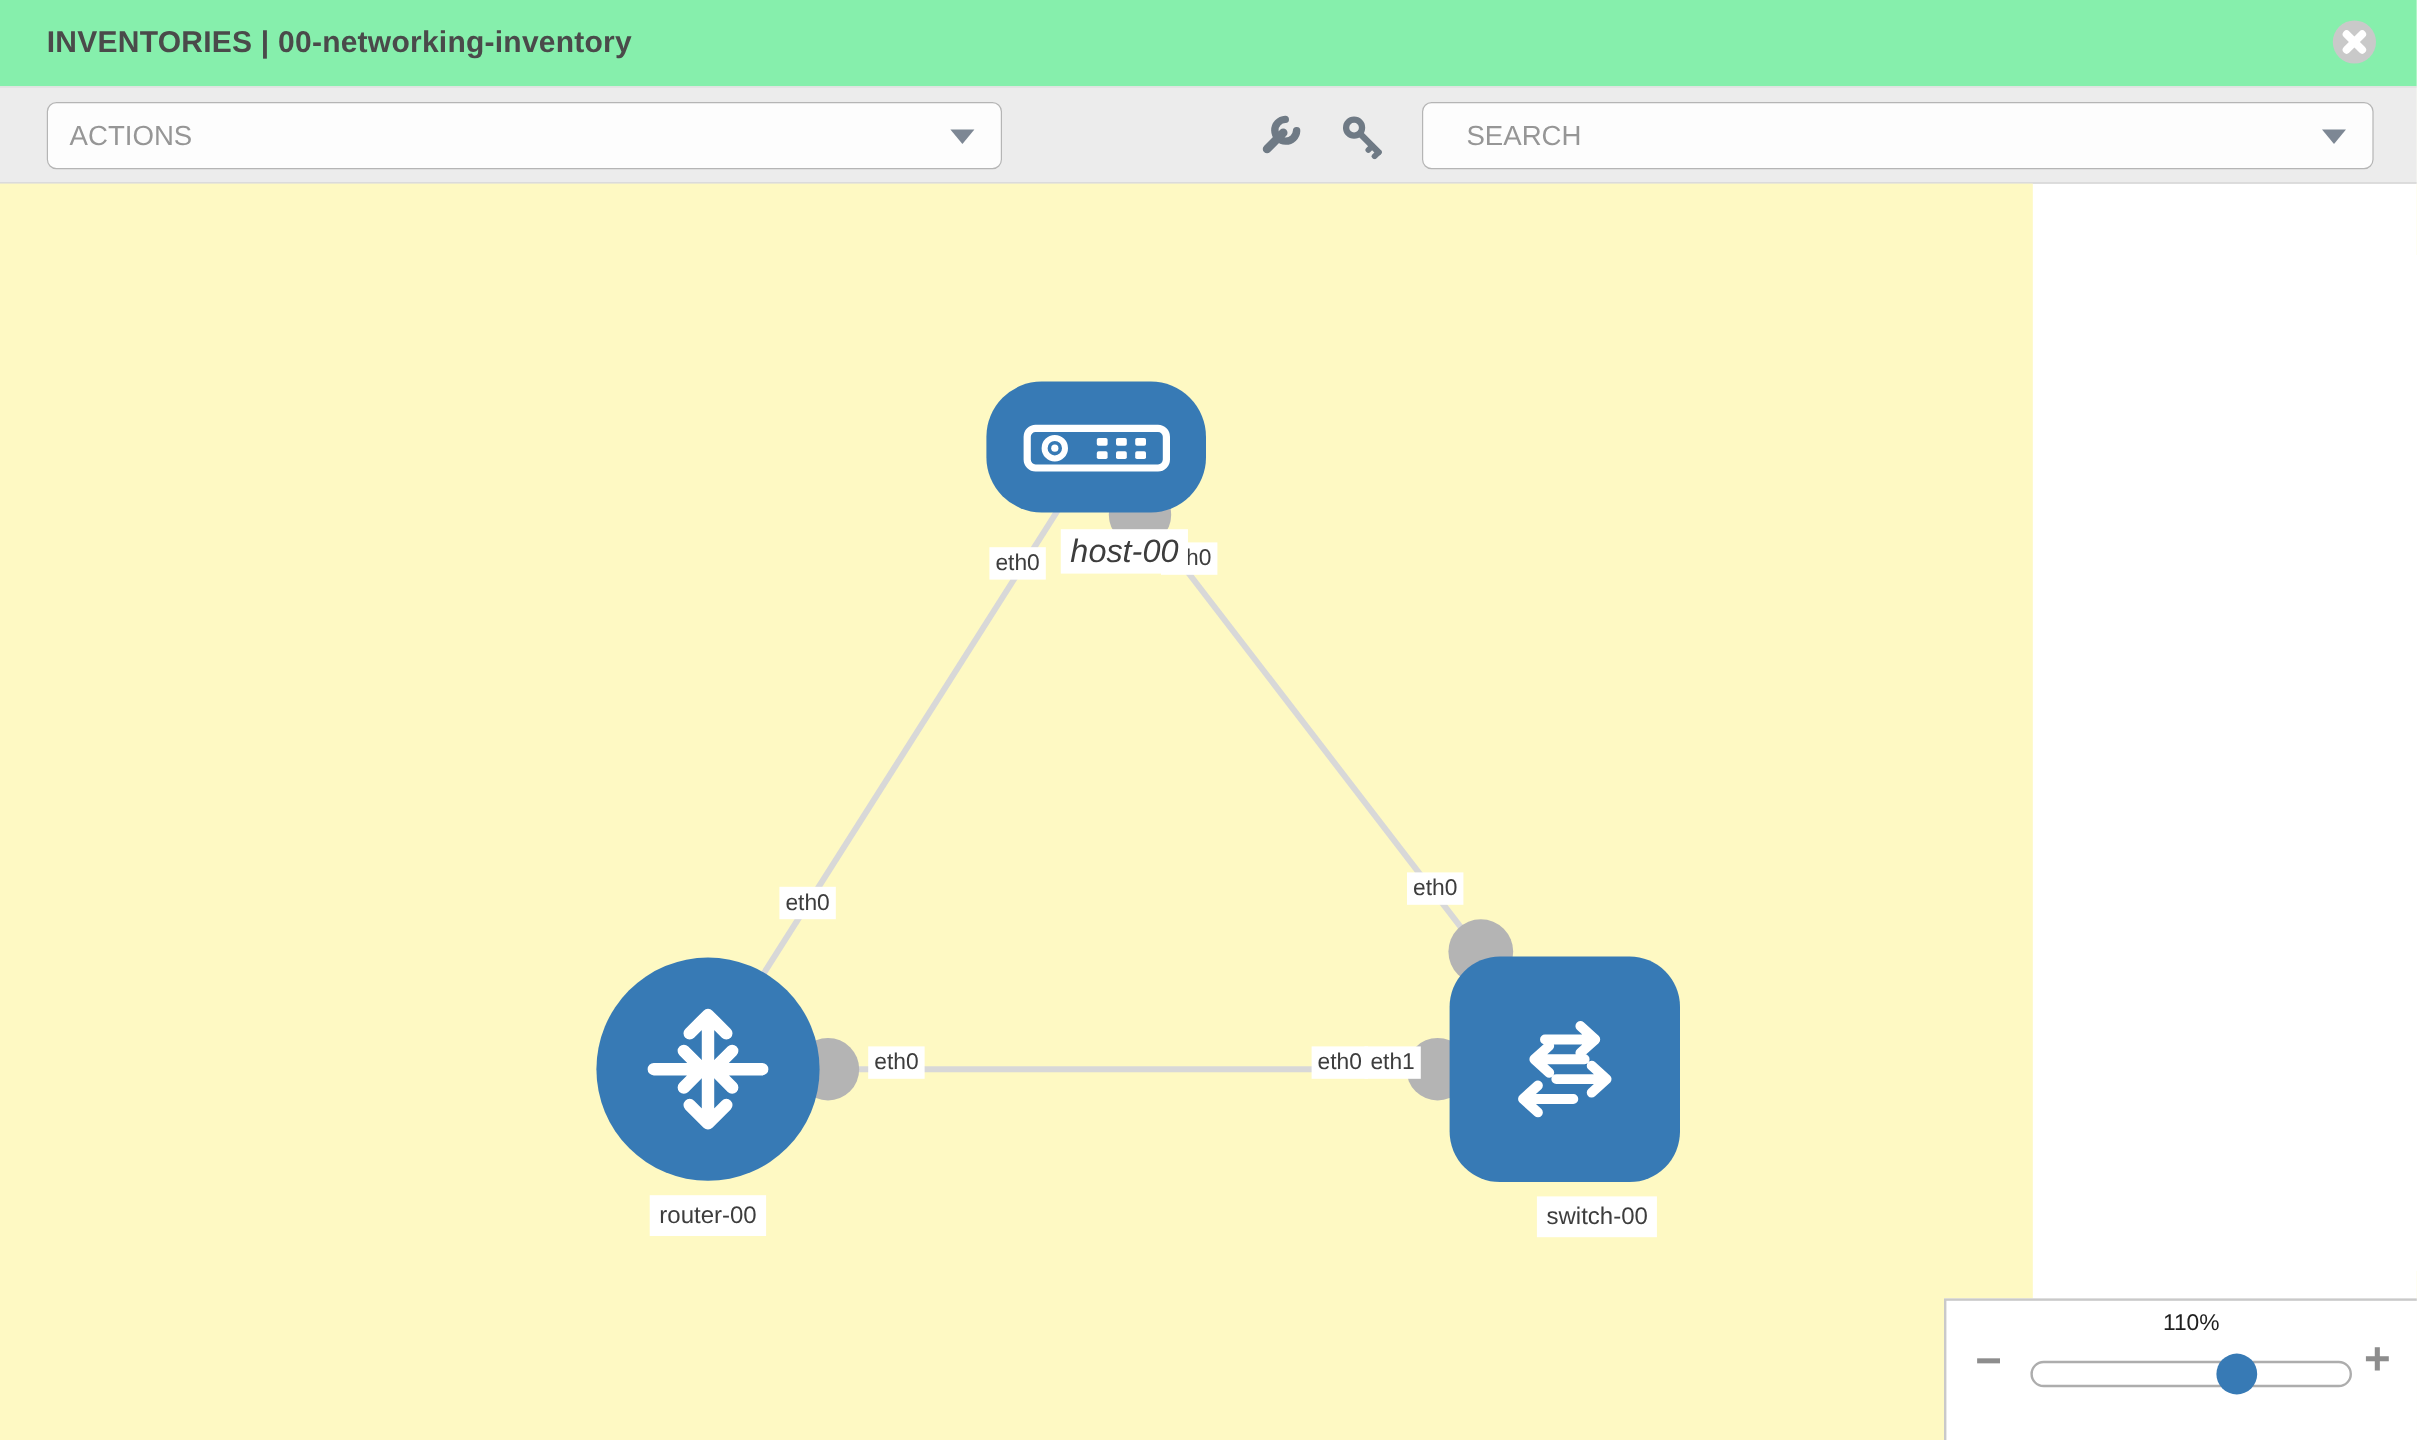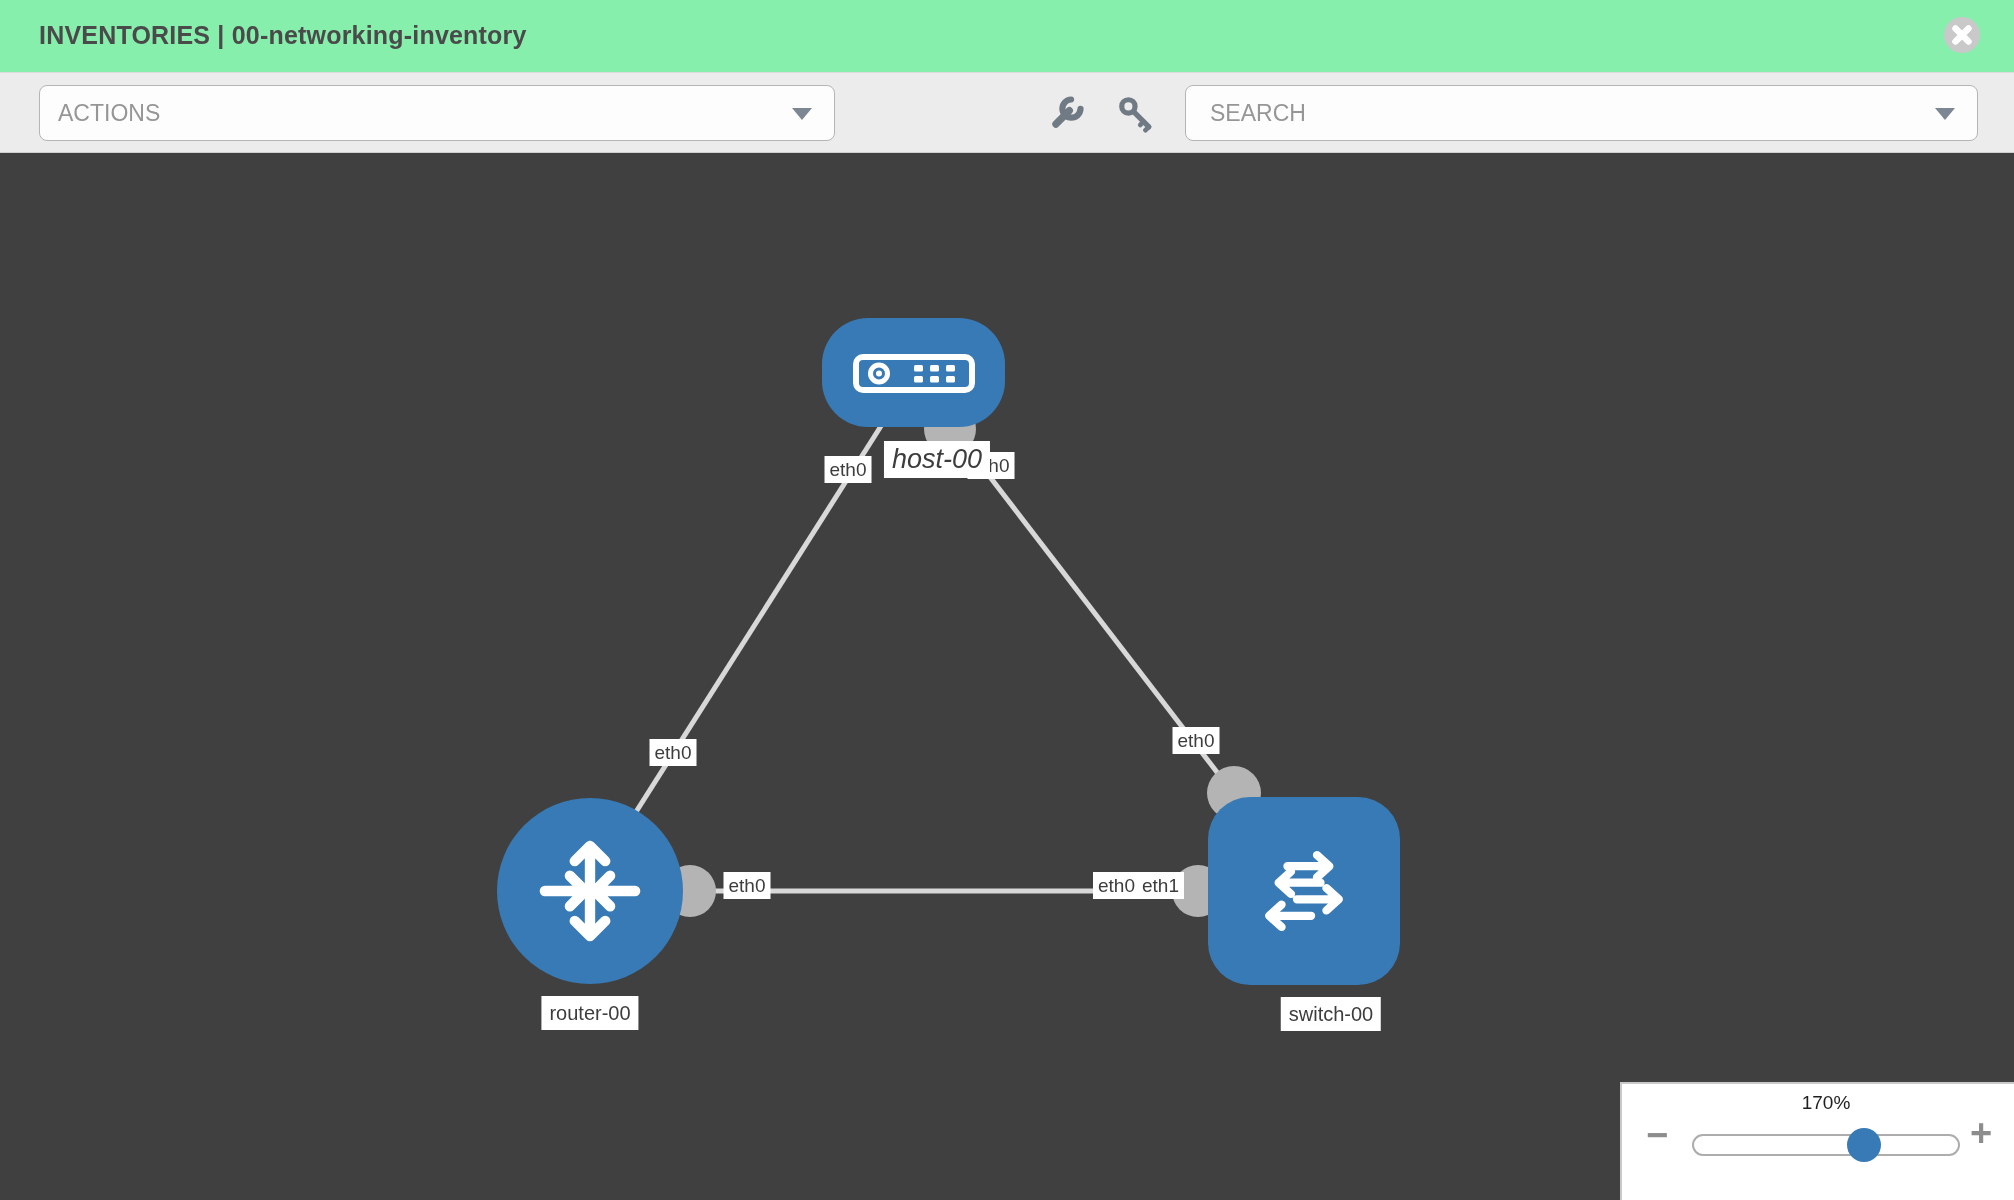--- a/index.html
+++ b/index.html
@@ -37,35 +37,35 @@
     font-size: 23px; color: #969696;
   }
   .caret {
     position: absolute; right: 22px; top: 22px; width: 0; height: 0;
     border-left: 10px solid transparent; border-right: 10px solid transparent;
     border-top: 12px solid #7d8794;
   }
   .search-input {
     position: absolute; left: 0; top: 0; width: calc(100% - 60px); height: 54px;
     border: none; outline: none; background: transparent;
-    padding-left: 24px; font-size: 23px; color: #555; font-family: "Liberation Sans", sans-serif;
+    padding-left: 36px; font-size: 23px; color: #555; font-family: "Liberation Sans", sans-serif;
   }
   .search-input::placeholder { color: #969696; opacity: 1; }
   .tool-btn {
     position: absolute; top: 90px; width: 48px; height: 48px;
     border: none; background: transparent; cursor: pointer; padding: 0;
     display: flex; align-items: center; justify-content: center;
   }
   .tool-btn.wrench { left: 1042px; }
   .tool-btn.key    { left: 1112px; }
 
   
   .canvas {
-    position: absolute; top: 153px; left: 0; width: 2014px; height: 1047px;
-    background: #404040;
+    position: absolute; top: 153px; left: 0; width: 1694px; height: 1047px;
+    background: #fef9c3;
   }
   .links-layer { position: absolute; left: 0; top: 0; }
 
   .node { position: absolute; background: #377ab5; display: flex; align-items: center; justify-content: center; cursor: pointer; }
   .node-host   { left: 822px; top: 165px; width: 183px; height: 109px; border-radius: 46px; }
   .node-router { left: 497px; top: 645px; width: 186px; height: 186px; border-radius: 50%; }
   .node-switch { left: 1208px; top: 644px; width: 192px; height: 188px; border-radius: 42px; }
 
   .chip {
     position: absolute; background: #ffffff; color: #3d3d3d;
@@ -202,19 +202,19 @@
   <span class="chip centered" style="left:747px; top:719px;">eth0</span>
   <span class="chip" style="left:1093px; top:719px;">eth0</span>
   <span class="chip" style="left:1118px; top:719px;margin-left:19px;">eth1</span>
 
   <span class="chip centered node-label host" style="left:937px; top:288px;font-style:italic;">host-00</span>
   <span class="chip centered node-label" style="left:590px; top:843px;">router-00</span>
   <span class="chip centered node-label" style="left:1303px; top:844px;margin-left:28px;">switch-00</span>
 </div>
 
 <div class="zoom-panel">
-  <div class="zoom-level">170%</div>
+  <div class="zoom-level">110%</div>
   <button class="zoom-minus">−</button>
   <div class="zoom-track">
     <div class="zoom-thumb"></div>
   </div>
   <button class="zoom-plus">+</button>
 </div>
 
 </body></html>

